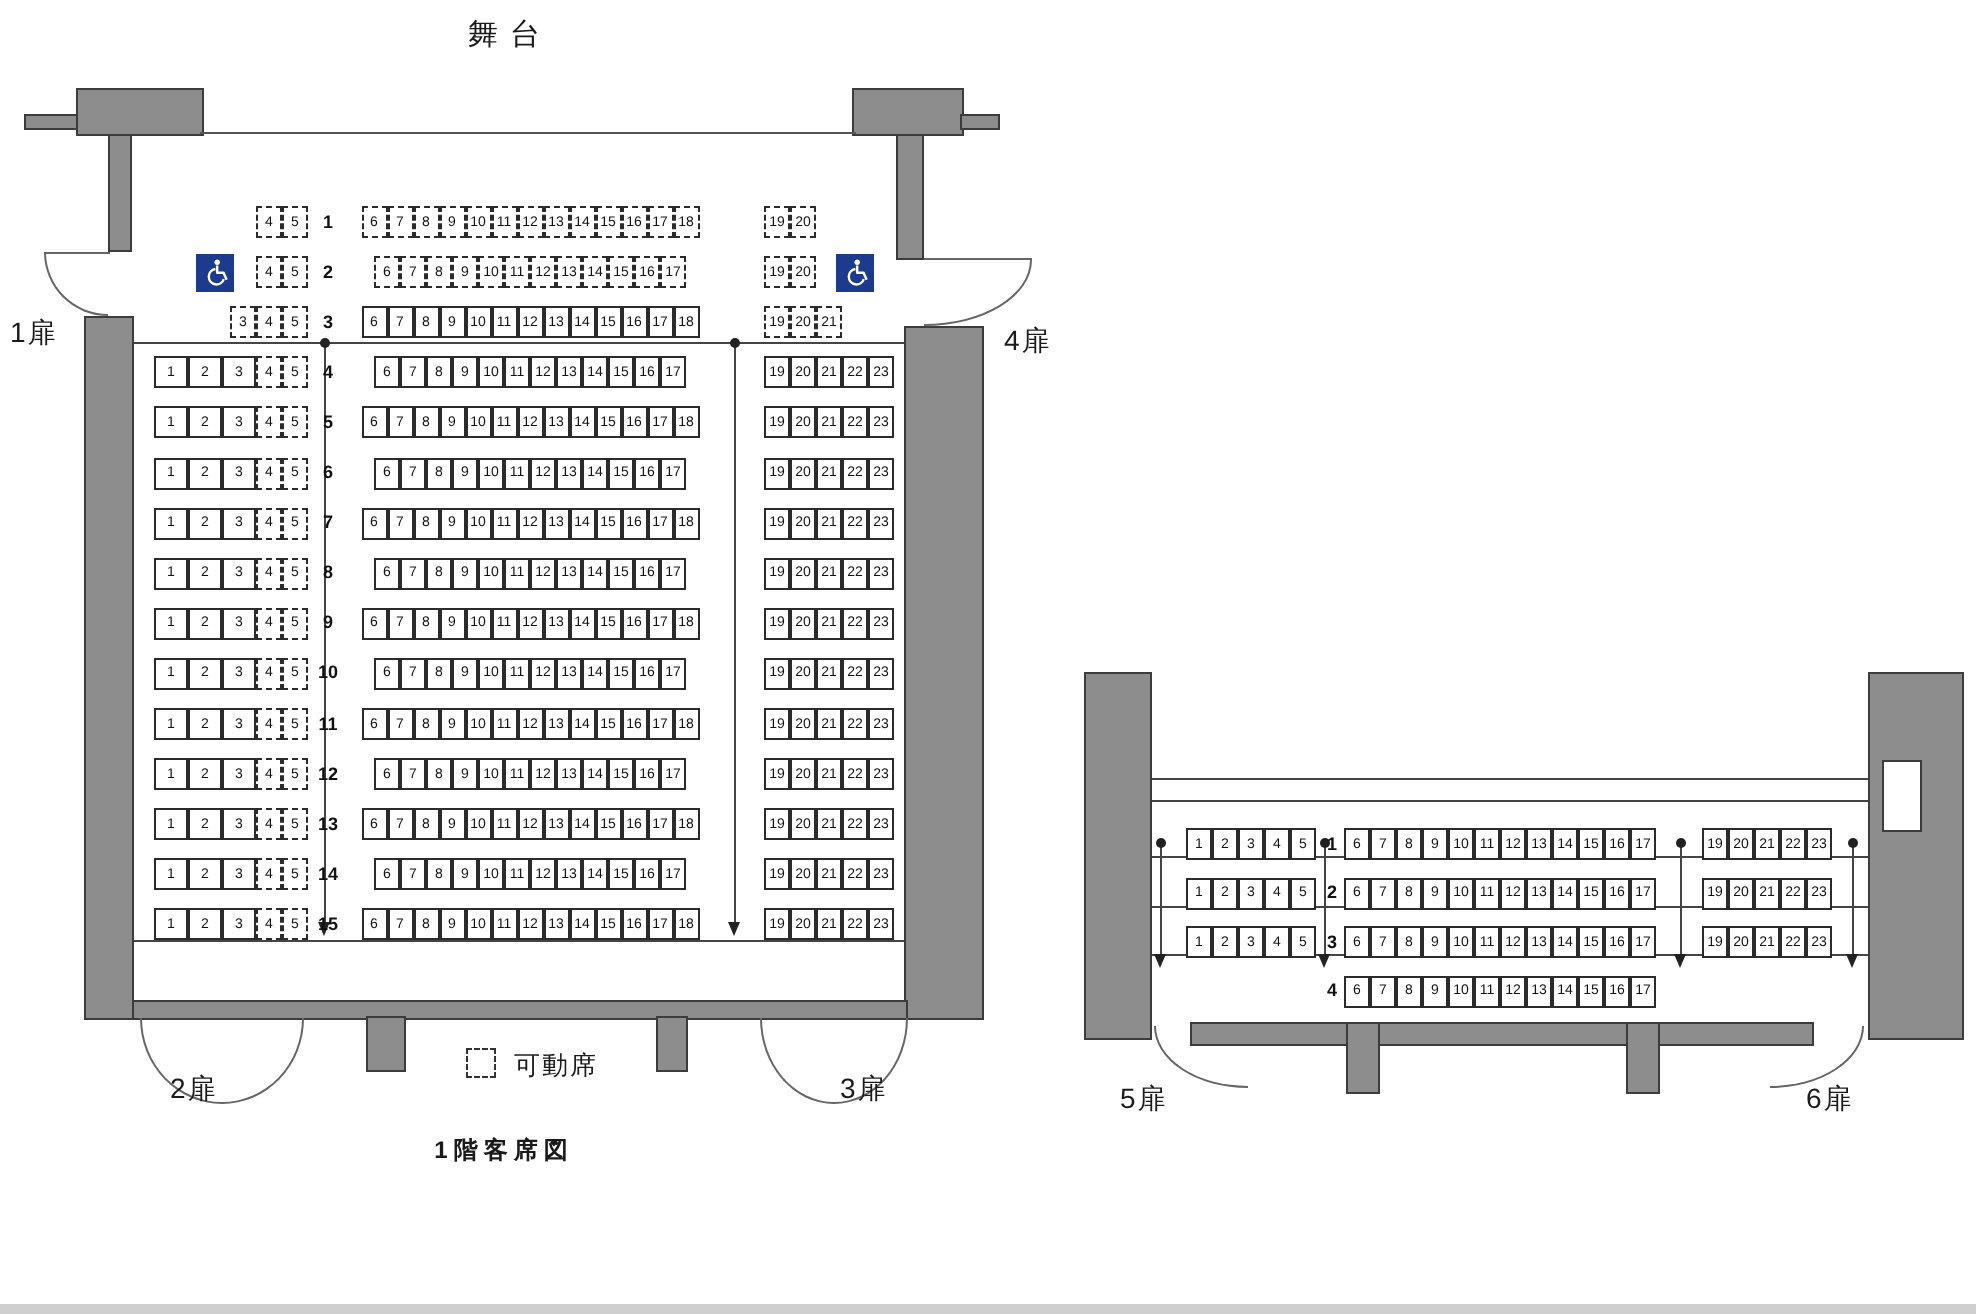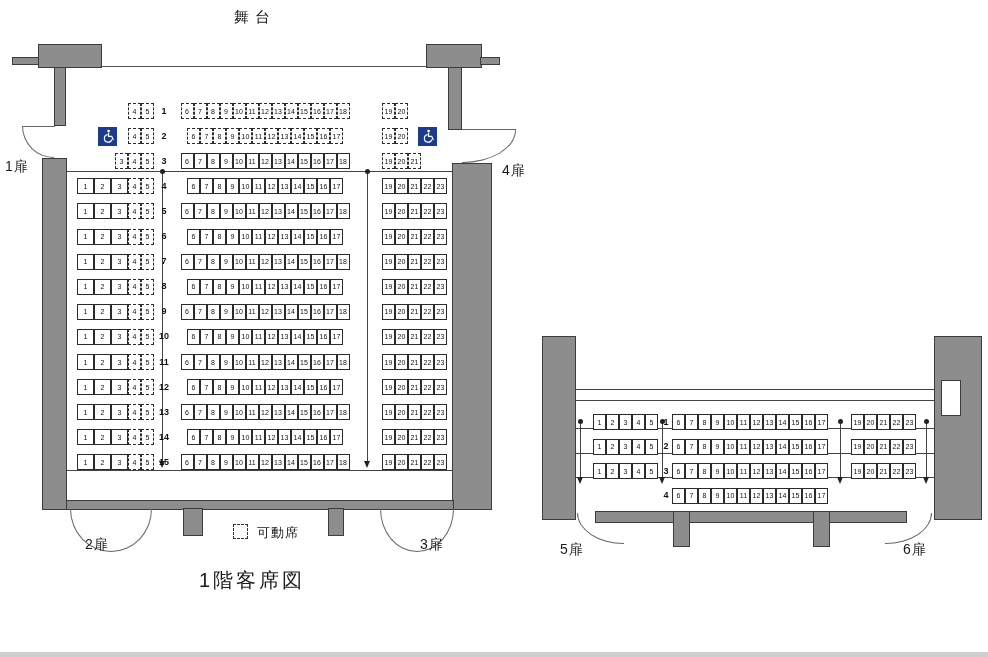--- a/index.html
+++ b/index.html
@@ -7,21 +7,21 @@
           font-family:"Liberation Sans","DejaVu Sans",sans-serif;color:#1a1a1a;}
   .wall{position:absolute;background:var(--wall,#8d8d8d);border:1px solid var(--wallb,#3c3c3c);box-sizing:border-box;}
   .niche{position:absolute;background:#fff;border:1px solid var(--wallb,#3c3c3c);box-sizing:border-box;}
   .hline{position:absolute;height:1px;background:var(--line,#444);}
   .vline{position:absolute;width:1px;background:var(--line,#444);}
   .dot{position:absolute;width:5px;height:5px;border-radius:50%;background:#222;}
   .arr{position:absolute;width:0;height:0;border-left:3.5px solid transparent;border-right:3.5px solid transparent;border-top:7px solid #222;}
   .arc{position:absolute;box-sizing:border-box;}
   .lbl{position:absolute;color:#1a1a1a;white-space:nowrap;}
   .door-lbl{font-size:14px;letter-spacing:1px;}
-  .title{font-size:20px;letter-spacing:3px;text-align:center;font-weight:400;}
+  .title{font-size:12px;letter-spacing:3px;text-align:center;font-weight:700;}
   .stage{font-size:15px;letter-spacing:6px;text-align:center;font-weight:500;}
   .caption{font-size:13px;letter-spacing:.5px;}
   .srow{position:absolute;left:0;width:988px;height:16px;}
   .zone{position:absolute;top:0;display:flex;align-items:flex-start;}
   .seat{box-sizing:border-box;flex:0 0 13px;width:13px;height:16px;border:1px solid var(--seatb,#2b2b2b);
         background:#fff;display:flex;align-items:center;justify-content:center;
         font-size:7px;line-height:1;color:#111;}
   .seat.wide{flex:0 0 17px;width:17px;}
   .seat.dashed{border-style:dashed;background:transparent;}
   .rownum{position:absolute;top:2.5px;text-align:center;font-size:9px;font-weight:bold;color:#111;}

